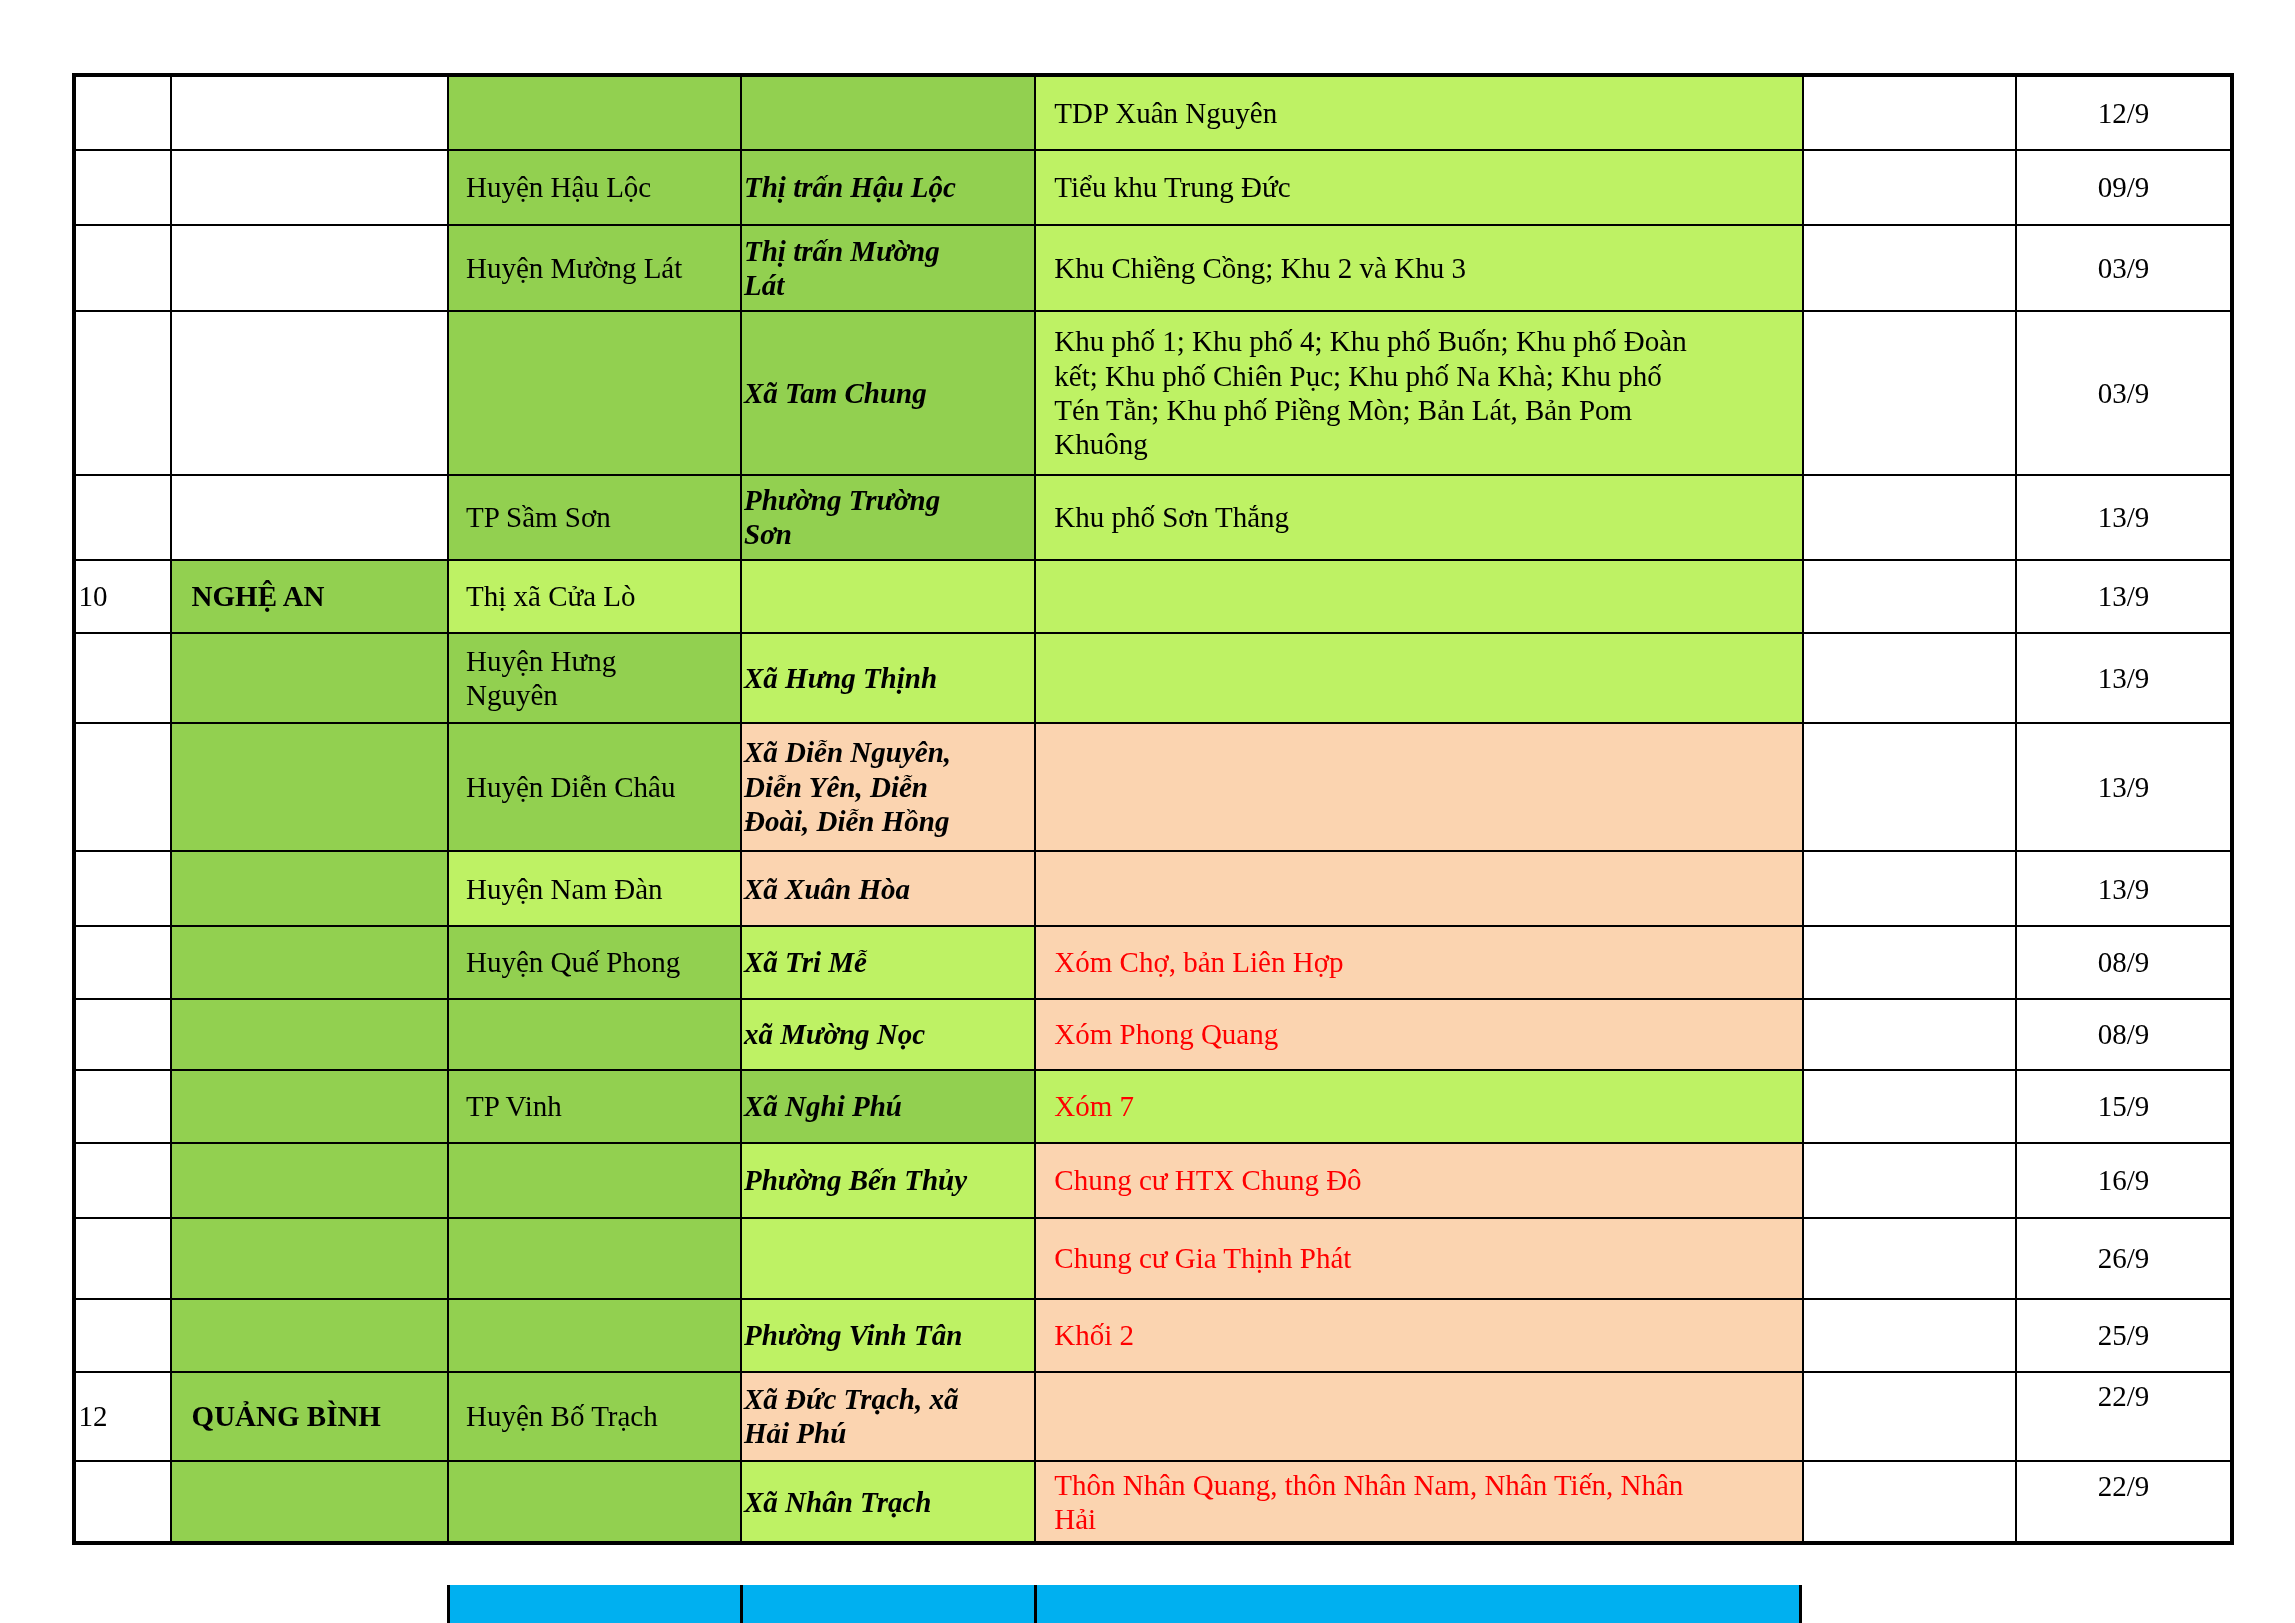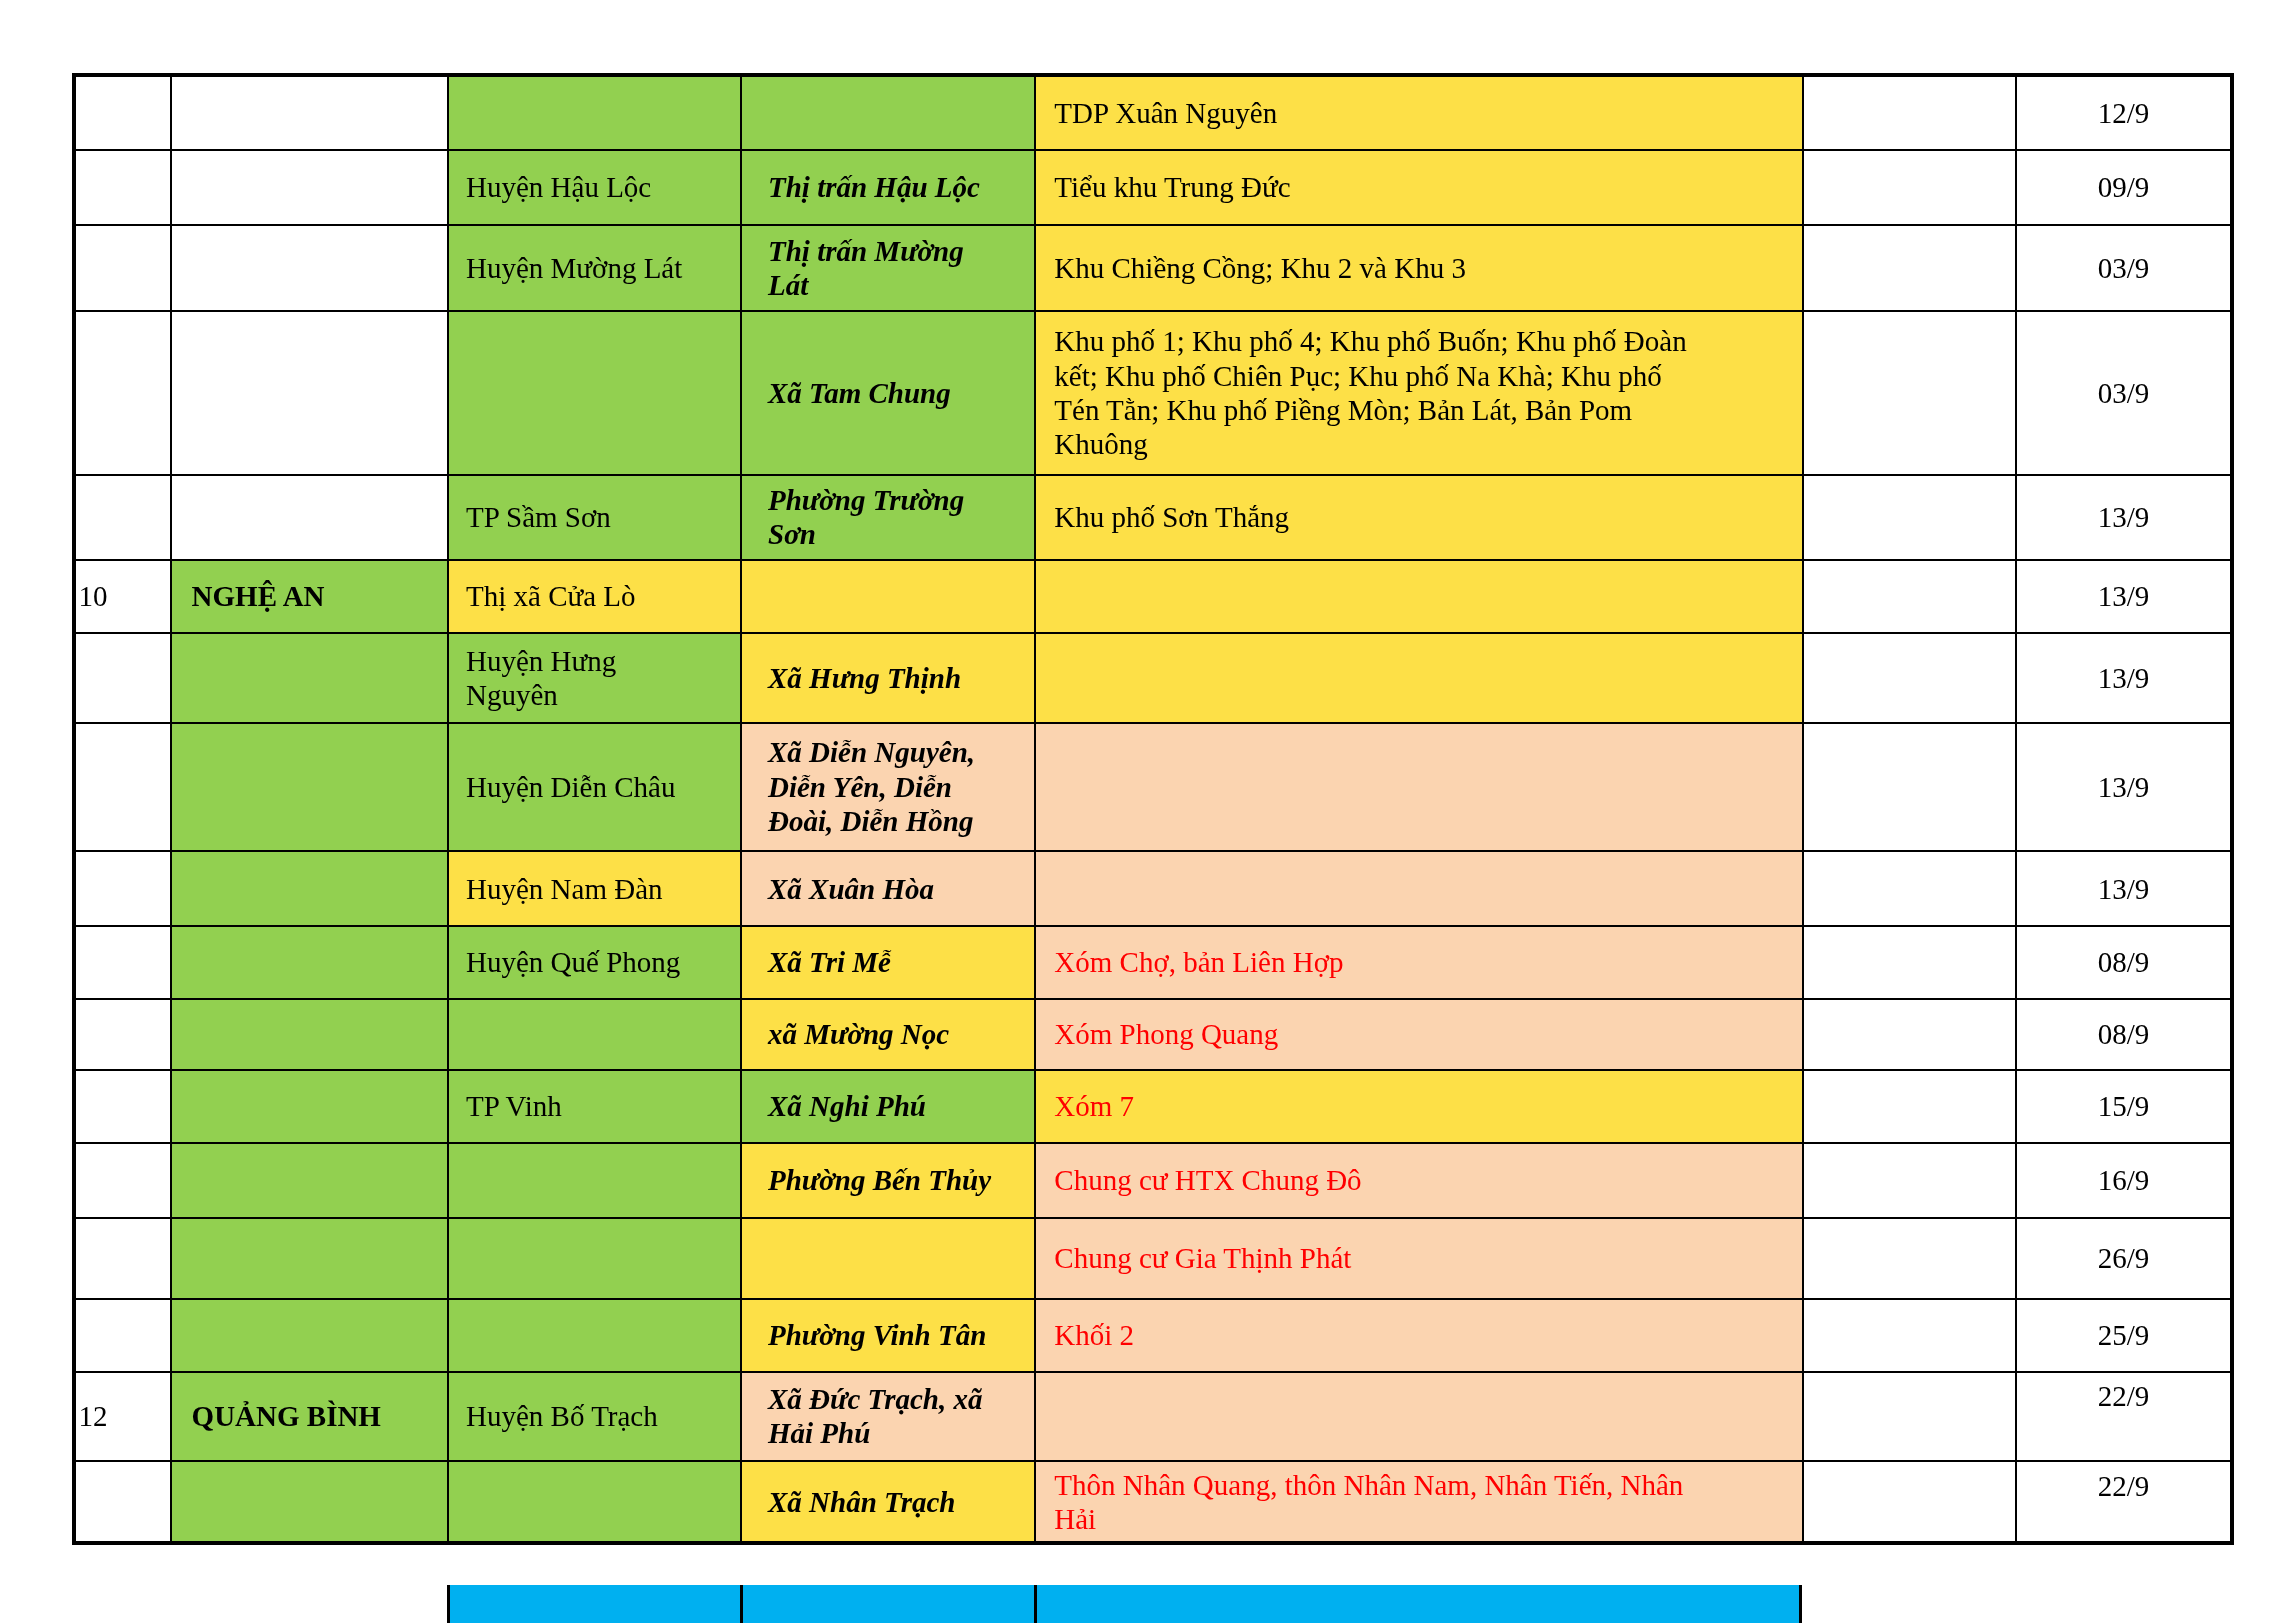--- a/index.html
+++ b/index.html
@@ -25,28 +25,28 @@
     overflow:hidden;
     word-wrap:break-word;
   }
   
   col.c1{width:97px}col.c2{width:277px}col.c3{width:293px}
   col.c4{width:294px}col.c5{width:768px}col.c6{width:213px}col.c7{width:216px}
   
   td.c1{text-align:left;font-weight:normal;padding:5.2px 2.6px;}
   td.c2{font-weight:bold;padding-left:19.6px;}
   td.c3{padding-left:17px;}
-  td.c4{font-weight:bold;font-style:italic;padding-left:26px;}
+  td.c4{font-weight:bold;font-style:italic;padding-left:2px;}
   td.c5{padding-left:18.3px;}
   td.c6{padding:0;}
   td.c7{text-align:center;padding:5.2px 3.9px;}
   
   td.bg-white{background:#ffffff;}
   td.bg-green{background:#92D050;}
-  td.bg-blue{background:#fde047;}
+  td.bg-blue{background:#bef264;}
   td.bg-peach{background:#FBD4B0;}
   td.red{color:#FF0000;}
   td.vtop{vertical-align:top;padding-top:6.5px;}
   
   tr.r1 td{height:62px}  tr.r2 td{height:62px}  tr.r3 td{height:74px}
   tr.r4 td{height:151px} tr.r5 td{height:73px} tr.r6 td{height:61px}
   tr.r7 td{height:77px} tr.r8 td{height:116px} tr.r9 td{height:63px}
   tr.r10 td{height:60px} tr.r11 td{height:59px} tr.r12 td{height:60px}
   tr.r13 td{height:63px} tr.r14 td{height:69px}tr.r15 td{height:73px}
   tr.r16 td{height:60px} tr.r17 td{height:59px} tr.r18 td{height:76px}

